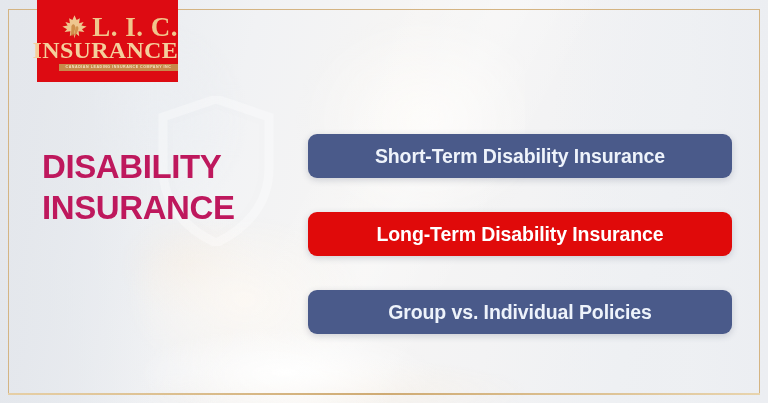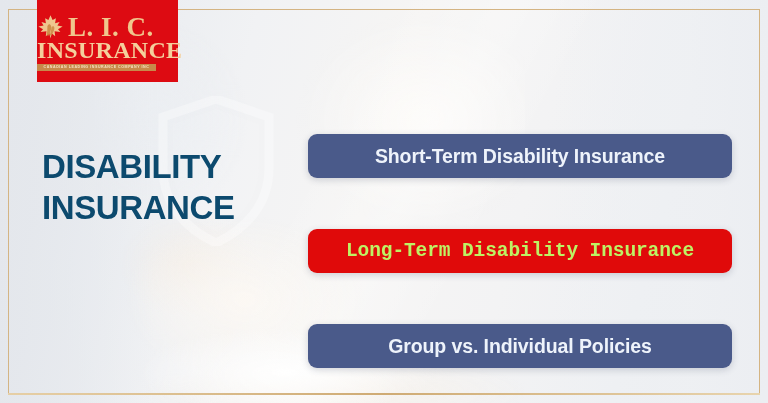--- a/index.html
+++ b/index.html
@@ -78,21 +78,21 @@
     position:absolute; left:-1px; right:-1px; bottom:-1px; height:2px;
     background:linear-gradient(90deg,#e6cfa6,#cfab74,#e8d4ae);
   }
 
   
   .logo-box {
     position:absolute;
     left:37px; top:0; width:141px; height:82px;
     background:#dd0b12;
     display:flex; flex-direction:column;
-    align-items:flex-start; justify-content:center;
+    align-items:flex-end; justify-content:center;
     padding-top:3px;
     z-index:6;
   }
   .logo-row {
     display:flex; align-items:center; gap:4px;
     margin-bottom:-2px;
   }
   .logo-leaf { width:27px; height:26px; flex:0 0 auto; }
   .logo-leaf svg { width:100%; height:100%; display:block; }
   .logo-lic {
@@ -124,21 +124,21 @@
   }
 
   
   .headline {
     position:absolute;
     left:42px; top:146px;
     width:250px;
     z-index:5;
   }
   .headline .hl {
-    color:#0c4a6e;
+    color:#be185d;
     font-weight:bold;
     font-size:33px;
     line-height:41px;
     letter-spacing:-.4px;
     text-transform:uppercase;
     white-space:nowrap;
   }
 
   
   .pills {
@@ -152,26 +152,26 @@
     border-radius:9px;
     display:flex;
     align-items:center;
     justify-content:center;
     color:#eef3fb;
     font-weight:bold;
     font-size:19.5px;
     letter-spacing:-.1px;
     white-space:nowrap;
     box-shadow:0 2px 7px rgba(40,50,80,.20);
-    margin-bottom:51px;
+    margin-bottom:34px;
     user-select:none;
   }
   .pill:last-child { margin-bottom:8px; }
   .pill.blue { background:#4a5a8a; }
-  .pill.red  { background:#e00a0a; color:#bef264;font-family:Liberation Mono, monospace; }
+  .pill.red  { background:#e00a0a; color:#ffffff; }
 </style>
 </head>
 <body>
 
 <div id="banner">
 
   <div class="bg-base"></div>
   <div class="bg-photo"></div>
 
   <div class="bg-shield">

